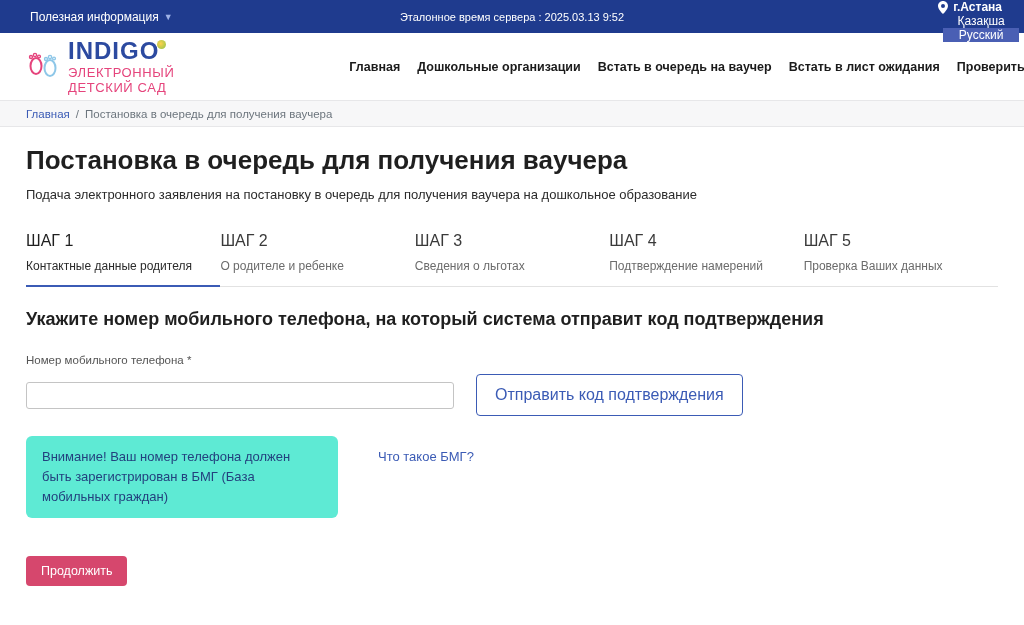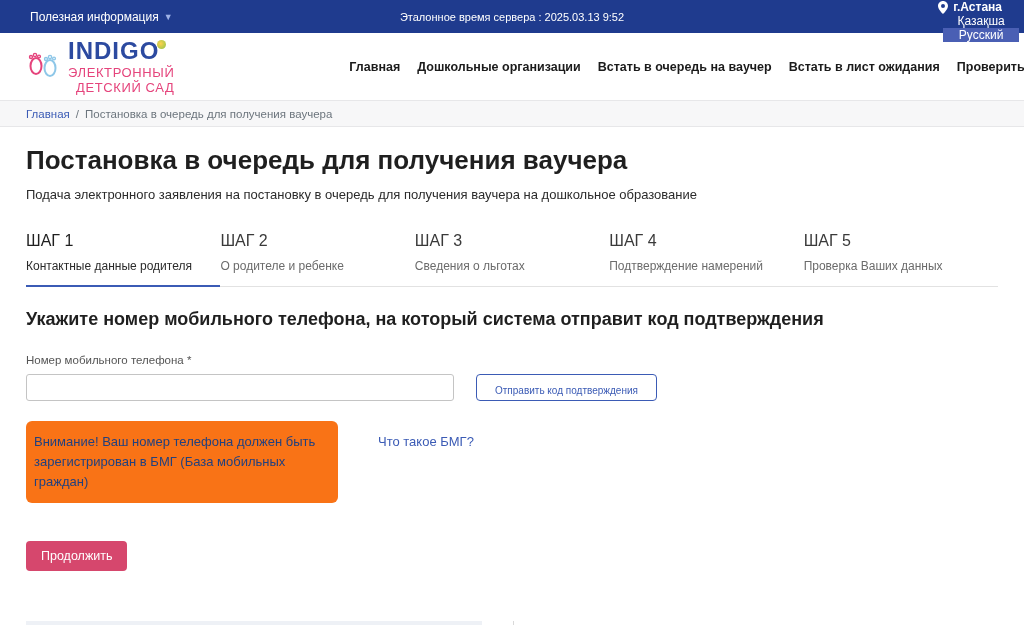--- a/index.html
+++ b/index.html
@@ -33,21 +33,21 @@
   .lang.active { background: #4a5fb4; }
 
   
   .header {
     height: 67px;
     display: flex;
     align-items: center;
     padding: 0 26px;
     background: #ffffff;
   }
-  .logo { display: flex; align-items: center; gap: 8px; cursor: pointer; text-align: right; }
+  .logo { display: flex; align-items: center; gap: 8px; cursor: pointer; }
   .logo-text-block { display: flex; flex-direction: column; }
   .logo-title-row { display: flex; align-items: center; }
   .logo-title {
     font-size: 24px; font-weight: bold; color: #2c4aa0; letter-spacing: 1px; line-height: 1;
   }
   .logo-o-dot {
     width: 9px; height: 9px; border-radius: 50%;
     background: radial-gradient(circle at 40% 40%, #ffd24d, #8bc34a);
     margin-left: -2px; margin-top: -12px;
   }
@@ -84,28 +84,28 @@
   
   .instruction { font-size: 18px; font-weight: bold; color: #1f1f1f; margin-top: 22px; }
   .phone-label { font-size: 11.5px; color: #555; margin-top: 24px; }
   .phone-row { display: flex; align-items: center; gap: 22px; margin-top: 8px; }
   .phone-input {
     width: 428px; height: 27px;
     border: 1px solid #c4c4c4; border-radius: 3px;
     font-size: 13px; padding: 0 8px; font-family: inherit;
   }
   .send-code-btn {
-    height: 27px; padding: 10px 18px;
+    height: 42px; padding: 10px 18px;
     background: #ffffff; border: 1px solid #3b5bb5; border-radius: 4px;
-    color: #3b5bb5; font-size: 10px; cursor: pointer; font-family: inherit;
+    color: #3b5bb5; font-size: 16px; cursor: pointer; font-family: inherit;
   }
   .warning-row { display: flex; align-items: flex-start; margin-top: 20px; gap: 40px; }
   .warning-box {
-    background: #f97316; color: #23417e;
-    border-radius: 6px; padding: 11px 8px;
+    background: #5eead4; color: #23417e;
+    border-radius: 6px; padding: 11px 16px;
     font-size: 13px; line-height: 1.55; width: 312px;
   }
   .bmg-link { font-size: 13px; color: #3b5bb5; text-decoration: none; margin-top: 13px; cursor: pointer; }
   .continue-btn {
     margin-top: 38px;
     background: #d6476d; color: #ffffff;
     border: none; border-radius: 4px;
     font-size: 12.5px; padding: 8px 15px;
     cursor: pointer; font-family: inherit;
   }

